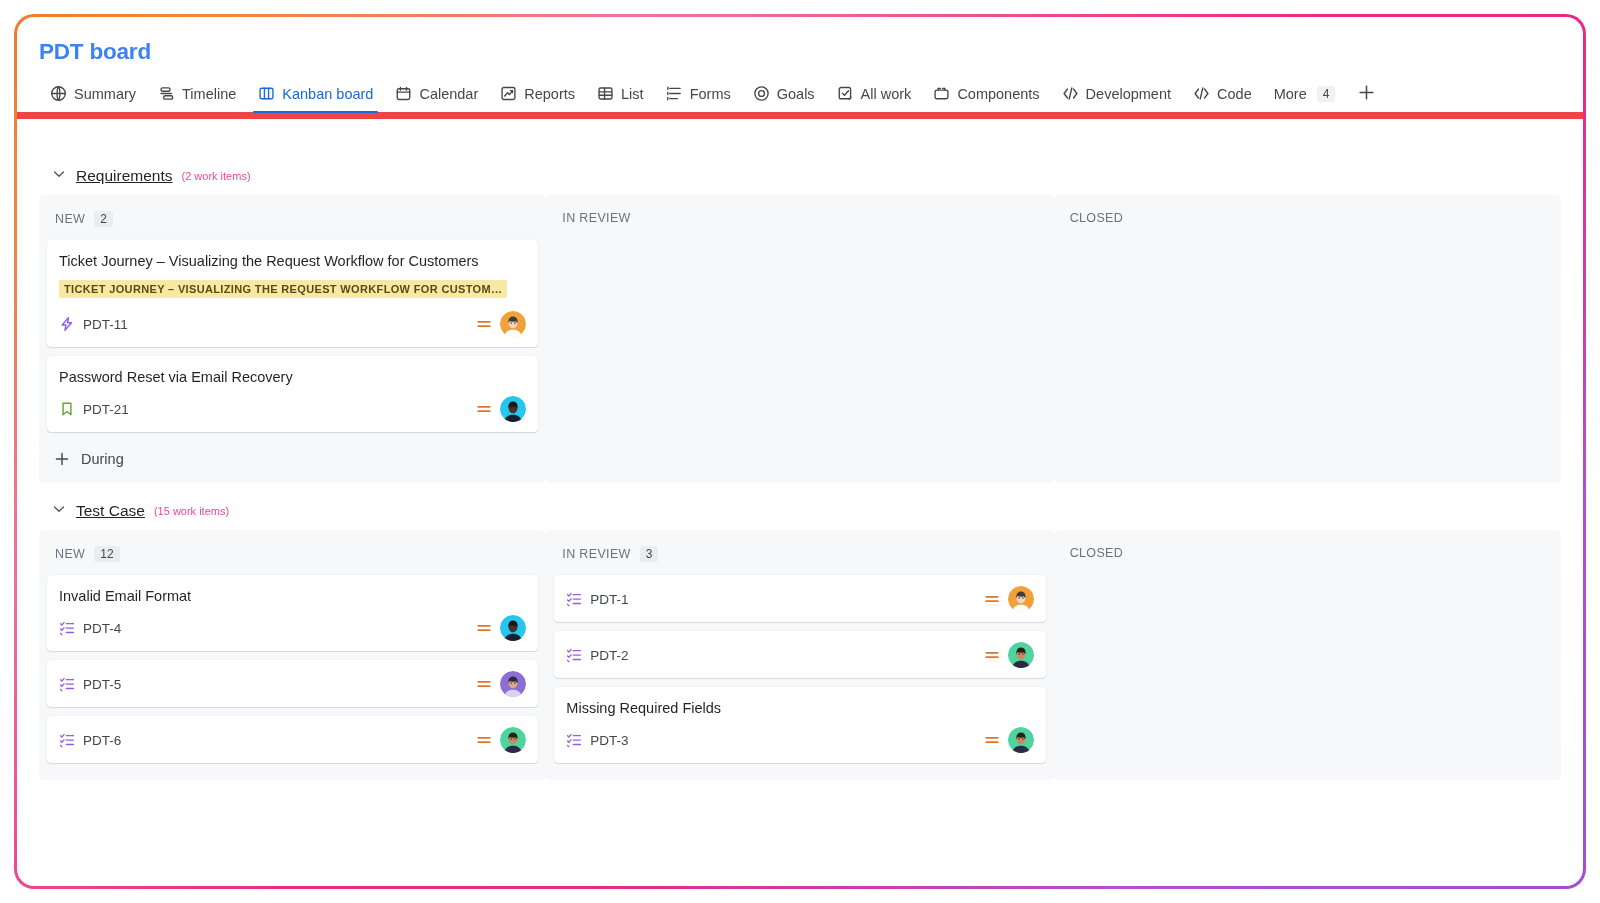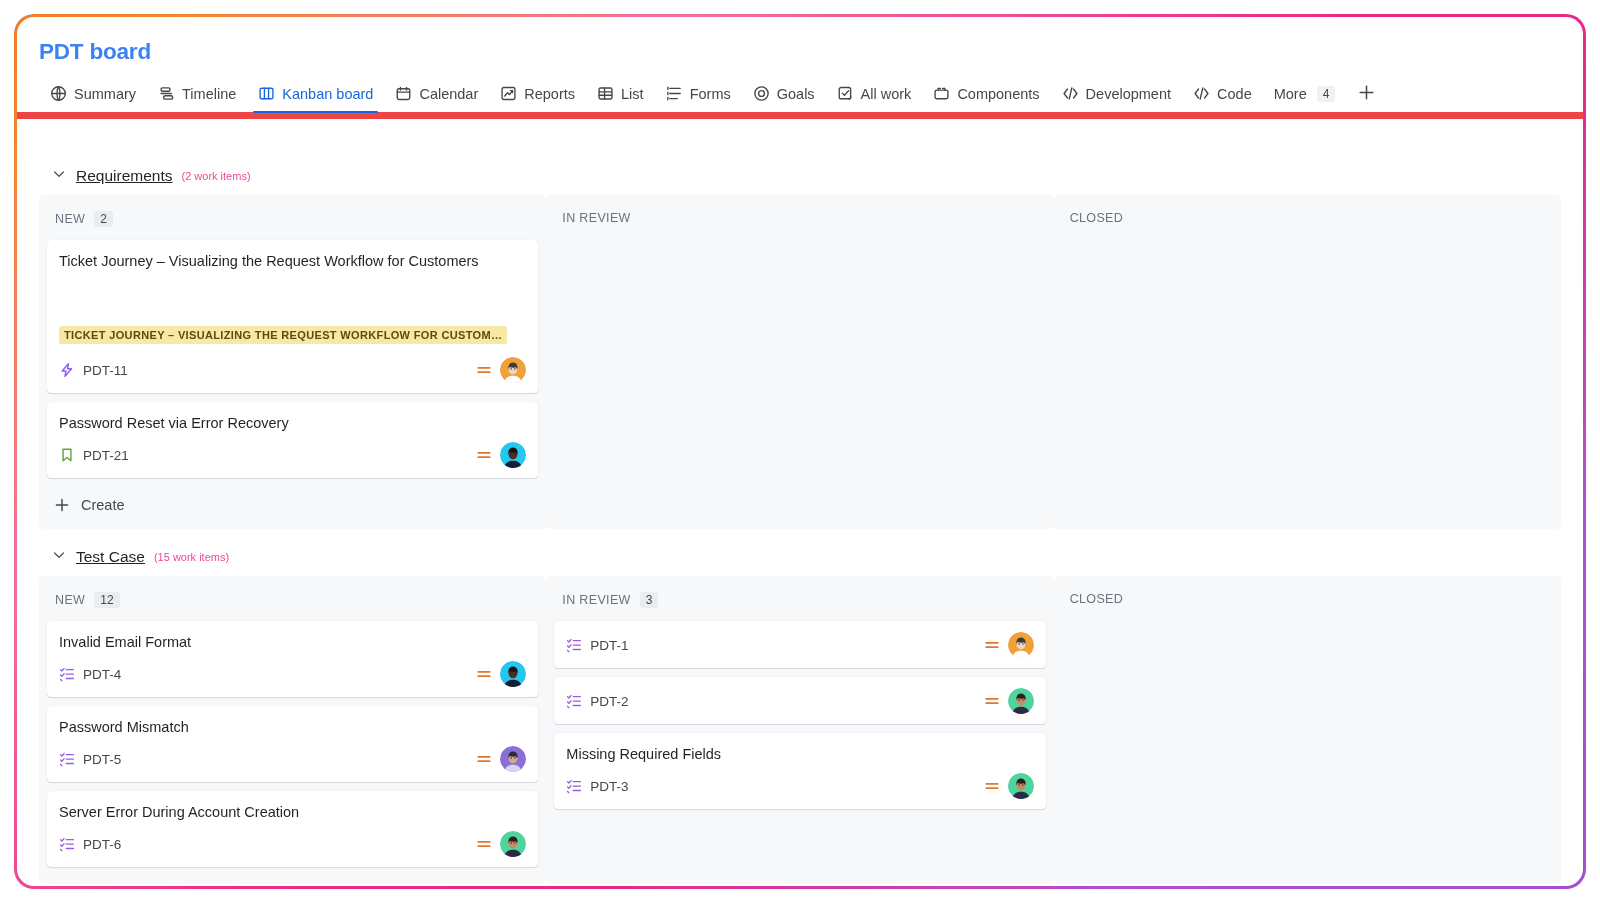--- a/index.html
+++ b/index.html
@@ -117,21 +117,21 @@
     font-size: 14.5px; color: #1f2328; line-height: 20px;
     margin-bottom: 9px;
   }
   .card-label {
     display: inline-block;
     background: #f7e9a3; color: #5c4a13;
     font-size: 11px; font-weight: bold; letter-spacing: 0.35px;
     padding: 3px 5px; border-radius: 2px;
     margin-bottom: 9px;
     max-width: 100%;
-    white-space: nowrap; overflow: hidden; text-overflow: ellipsis; margin-top: 46px;
+    white-space: nowrap; overflow: hidden; text-overflow: ellipsis;
   }
   .card-foot {
     display: flex; align-items: center; gap: 8px;
   }
   .card-key {
     font-size: 13.5px; color: #44474c;
   }
   .card-foot .spacer { flex: 1 1 auto; }
   .prio { display: block; }
   .avatar {
@@ -317,21 +317,21 @@
                       <circle cx="13" cy="13" r="13" fill="#f2a03a"></circle>
                       <path d="M4.5 26c0-4.6 3.8-7.3 8.5-7.3S21.5 21.4 21.5 26z" fill="#ffffff"></path>
                       <ellipse cx="13" cy="12.1" rx="4.5" ry="5.2" fill="#f2d4c2"></ellipse>
                       <path d="M8.4 10.6c0-3.2 2.1-5 4.6-5s4.6 1.8 4.6 5c0 .9-.3 1.4-.6 1.4-.4 0-.5-1.1-1.1-1.7-1 .5-4.6.7-6.3-.2-.3.6-.5 1.9-.9 1.9-.3 0-.3-.6-.3-1.4z" fill="#3d3d3d"></path>
                       <circle cx="11.1" cy="12.1" r=".75" fill="#2c2c2c"></circle>
                       <circle cx="14.9" cy="12.1" r=".75" fill="#2c2c2c"></circle>
                     </svg>
                   </span>
                 </div></div>
               <div class="card">
-                <div class="card-title">Password Reset via Error Recovery</div>
+                <div class="card-title">Password Reset via Email Recovery</div>
                 <div class="card-foot">
                   <span style="display: flex;">
                     <svg width="16" height="16" viewBox="0 0 18 18" fill="none" style="flex: 0 0 auto;">
                       <path d="M4.6 2.6h8.8v12.8L9 11.8l-4.4 3.6z" fill="none" stroke="#64a338" stroke-width="1.6" stroke-linejoin="round"></path>
                     </svg>
                   </span>
                   <span class="card-key">PDT-21</span>
                   <span class="spacer"></span>
                   <span style="display: flex;">
                     <svg width="16" height="16" viewBox="0 0 18 18" fill="none" class="prio">
@@ -349,21 +349,21 @@
                     </svg>
                   </span>
                 </div>
               </div>
               <div class="create-btn">
                 <span style="display: flex;">
                   <svg width="18" height="18" viewBox="0 0 18 18" fill="none" stroke="#44474c" stroke-width="1.45" stroke-linecap="round" stroke-linejoin="round">
                     <path d="M9 3.4v11.2M3.4 9h11.2"></path>
                   </svg>
                 </span>
-                <span>Create</span>
+                <span>During</span>
               </div>
             </div>
             <div class="column">
               <div class="col-head">
                 <span>IN REVIEW</span>
               </div>
             </div>
             <div class="column">
               <div class="col-head">
                 <span>CLOSED</span>
@@ -409,21 +409,20 @@
                       <path d="M4.5 26c0-4.6 3.8-7.3 8.5-7.3S21.5 21.4 21.5 26z" fill="#152033"></path>
                       <ellipse cx="13" cy="12.1" rx="4.5" ry="5.2" fill="#4a2f22"></ellipse>
                       <path d="M8.4 10.6c0-3.2 2.1-5 4.6-5s4.6 1.8 4.6 5c0 .9-.3 1.4-.6 1.4-.4 0-.5-1.1-1.1-1.7-1 .5-4.6.7-6.3-.2-.3.6-.5 1.9-.9 1.9-.3 0-.3-.6-.3-1.4z" fill="#1d1311"></path>
                       <circle cx="11.1" cy="12.1" r=".75" fill="#2c2c2c"></circle>
                       <circle cx="14.9" cy="12.1" r=".75" fill="#2c2c2c"></circle>
                     </svg>
                   </span>
                 </div>
               </div>
               <div class="card">
-                <div class="card-title">Password Mismatch</div>
                 <div class="card-foot">
                   <span style="display: flex;">
                     <svg width="16" height="16" viewBox="0 0 18 18" fill="none" style="flex: 0 0 auto;">
                       <path d="M1.8 4.3l1.4 1.4 2.5-2.8" stroke="#9a5ce0" stroke-width="1.5" stroke-linecap="round" stroke-linejoin="round"></path>
                       <path d="M1.8 10.2l1.4 1.4 2.5-2.8" stroke="#9a5ce0" stroke-width="1.5" stroke-linecap="round" stroke-linejoin="round"></path>
                       <path d="M8.2 4.1h8M8.2 9.1h8M8.2 14.1h8" stroke="#9a5ce0" stroke-width="1.5" stroke-linecap="round"></path>
                       <path d="M1.8 15.1l1.4 1.4" stroke="#9a5ce0" stroke-width="1.5" stroke-linecap="round"></path>
                     </svg>
                   </span>
                   <span class="card-key">PDT-5</span>
@@ -439,21 +438,20 @@
                       <path d="M4.5 26c0-4.6 3.8-7.3 8.5-7.3S21.5 21.4 21.5 26z" fill="#d8d3ef"></path>
                       <ellipse cx="13" cy="12.1" rx="4.5" ry="5.2" fill="#d9a888"></ellipse>
                       <path d="M8.4 10.6c0-3.2 2.1-5 4.6-5s4.6 1.8 4.6 5c0 .9-.3 1.4-.6 1.4-.4 0-.5-1.1-1.1-1.7-1 .5-4.6.7-6.3-.2-.3.6-.5 1.9-.9 1.9-.3 0-.3-.6-.3-1.4z" fill="#2b2b3a"></path>
                       <circle cx="11.1" cy="12.1" r=".75" fill="#2c2c2c"></circle>
                       <circle cx="14.9" cy="12.1" r=".75" fill="#2c2c2c"></circle>
                     </svg>
                   </span>
                 </div>
               </div>
               <div class="card">
-                <div class="card-title">Server Error During Account Creation</div>
                 <div class="card-foot">
                   <span style="display: flex;">
                     <svg width="16" height="16" viewBox="0 0 18 18" fill="none" style="flex: 0 0 auto;">
                       <path d="M1.8 4.3l1.4 1.4 2.5-2.8" stroke="#9a5ce0" stroke-width="1.5" stroke-linecap="round" stroke-linejoin="round"></path>
                       <path d="M1.8 10.2l1.4 1.4 2.5-2.8" stroke="#9a5ce0" stroke-width="1.5" stroke-linecap="round" stroke-linejoin="round"></path>
                       <path d="M8.2 4.1h8M8.2 9.1h8M8.2 14.1h8" stroke="#9a5ce0" stroke-width="1.5" stroke-linecap="round"></path>
                       <path d="M1.8 15.1l1.4 1.4" stroke="#9a5ce0" stroke-width="1.5" stroke-linecap="round"></path>
                     </svg>
                   </span>
                   <span class="card-key">PDT-6</span>

